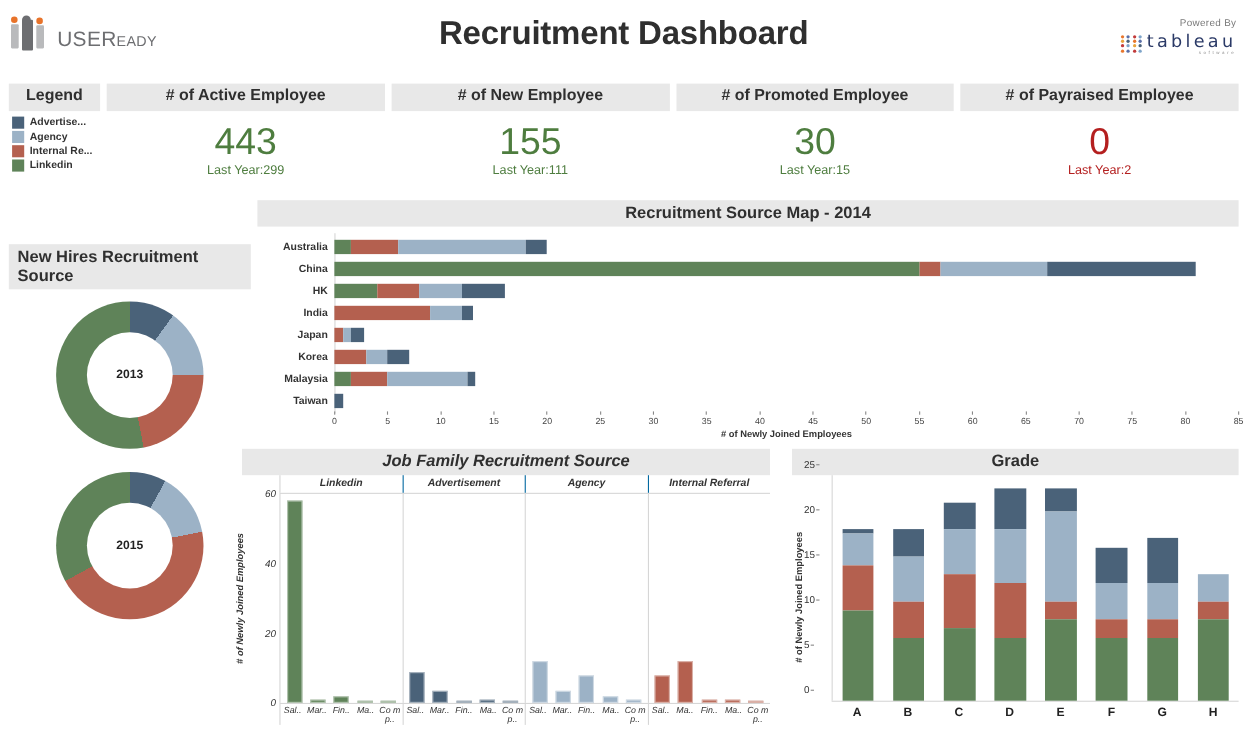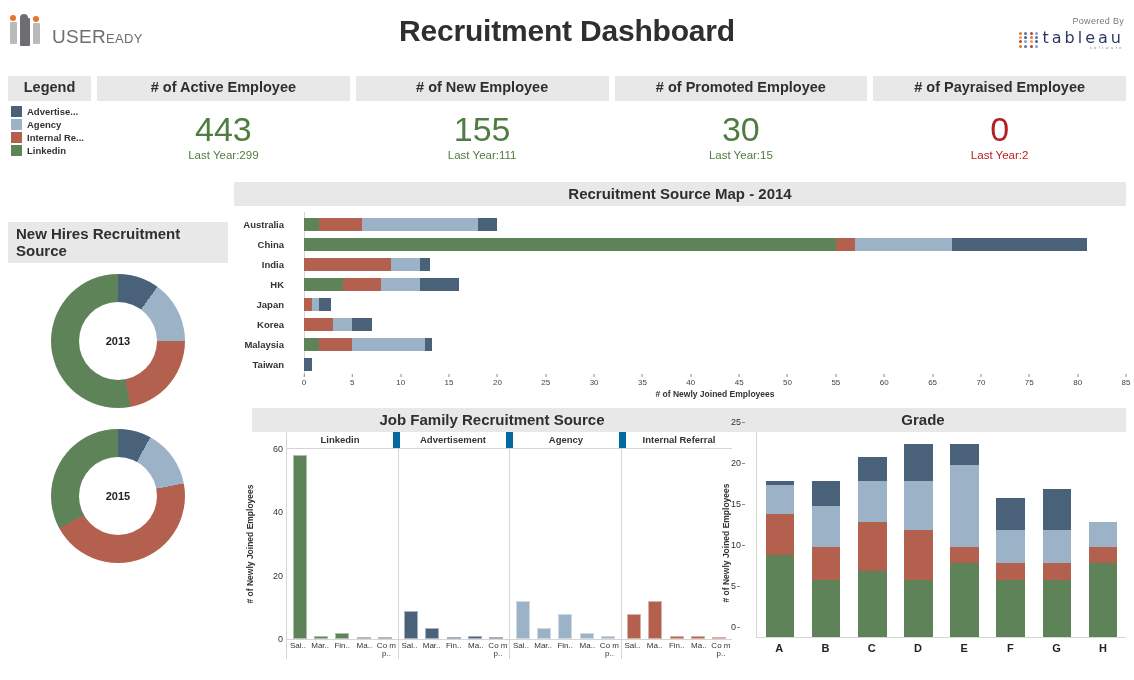--- a/index.html
+++ b/index.html
@@ -73,37 +73,37 @@
   .donut-year {
     position: absolute; left: 0; right: 0; top: 50%; transform: translateY(-50%);
     text-align: center; font-size: 11px; font-weight: bold; color: #222; z-index: 2;
   }
 
   
   .map-panel { position: absolute; left: 234px; top: 182px; width: 892px; }
   .map-body { position: relative; padding: 8px 0 0 0; height: 170px; }
   .map-row { display: flex; align-items: center; height: 20px; }
   .map-label {
-    width: 70px; flex: 0 0 70px; text-align: right; padding-right: 20px;
+    width: 70px; flex: 0 0 70px; text-align: right; padding-right: 6px;
     font-size: 9.5px; font-weight: bold; color: #333;
   }
   .map-track { position: relative; height: 13px; flex: 1 1 auto; display: flex; }
   .map-seg { height: 13px; }
   .map-axis { position: relative; height: 14px; margin-left: 70px; }
   .map-axis .tk { position: absolute; top: 0; transform: translateX(-50%); font-size: 8px; color: #444; }
   .map-axis .tk i { display: block; width: 1px; height: 3px; background: #888; margin: 0 auto 1px; }
   .map-xlabel { text-align: center; font-size: 8.5px; color: #333; margin-top: 1px; margin-left: 70px; font-weight: bold;}
   .vline { position: absolute; left: 70px; top: 6px; bottom: 0; width: 1px; background: #d6d6d6; }
 
   
-  .jf-panel { position: absolute; left: 252px; top: 408px; width: 480px; height: 272px; }
+  .jf-panel { position: absolute; left: 220px; top: 408px; width: 480px; height: 272px; font-style: italic; }
   .jf-sub { display: flex; border-bottom: 1px solid #d6d6d6; margin-left: 34px; }
   .jf-sub > div {
     flex: 1 1 0; text-align: center; font-size: 9.5px; font-weight: bold; color: #333;
-    padding: 2px 0 3px; border-left: 7px solid #0369a1;
+    padding: 2px 0 3px; border-left: 1px solid #0369a1;
   }
   .jf-sub > div:first-child { border-left: 1px solid #d6d6d6; }
   .jf-plot { position: relative; height: 190px; display: flex; margin-left: 34px; }
   .jf-yaxis {
     position: absolute; left: -34px; top: 0; bottom: 0; width: 34px;
   }
   .jf-ytitle {
     position: absolute; left: -2px; top: 50%;
     transform: translate(-50%, -50%) rotate(-90deg);
     white-space: nowrap; font-size: 8.5px; font-weight: bold; color: #333;
@@ -267,34 +267,34 @@
           <div class="map-row">
             <div class="map-label">China</div>
             <div class="map-track">
               <div class="map-seg" style="width: 64.7059%; background: rgb(95, 131, 89);"></div>
               <div class="map-seg" style="width: 2.35294%; background: rgb(180, 96, 79);"></div>
               <div class="map-seg" style="width: 11.7647%; background: rgb(156, 178, 198);"></div>
               <div class="map-seg" style="width: 16.4706%; background: rgb(74, 98, 121);"></div>
             </div>
           </div>
           <div class="map-row">
-            <div class="map-label">India</div>
-            <div class="map-track">
-              <div class="map-seg" style="width: 10.5882%; background: rgb(180, 96, 79);"></div>
-              <div class="map-seg" style="width: 3.52941%; background: rgb(156, 178, 198);"></div>
-              <div class="map-seg" style="width: 1.17647%; background: rgb(74, 98, 121);"></div>
-            </div>
-          </div>
-          <div class="map-row">
             <div class="map-label">HK</div>
             <div class="map-track">
               <div class="map-seg" style="width: 4.70588%; background: rgb(95, 131, 89);"></div>
               <div class="map-seg" style="width: 4.70588%; background: rgb(180, 96, 79);"></div>
               <div class="map-seg" style="width: 4.70588%; background: rgb(156, 178, 198);"></div>
               <div class="map-seg" style="width: 4.70588%; background: rgb(74, 98, 121);"></div>
+            </div>
+          </div>
+          <div class="map-row">
+            <div class="map-label">India</div>
+            <div class="map-track">
+              <div class="map-seg" style="width: 10.5882%; background: rgb(180, 96, 79);"></div>
+              <div class="map-seg" style="width: 3.52941%; background: rgb(156, 178, 198);"></div>
+              <div class="map-seg" style="width: 1.17647%; background: rgb(74, 98, 121);"></div>
             </div>
           </div>
           <div class="map-row">
             <div class="map-label">Japan</div>
             <div class="map-track">
               <div class="map-seg" style="width: 0.941176%; background: rgb(180, 96, 79);"></div>
               <div class="map-seg" style="width: 0.823529%; background: rgb(156, 178, 198);"></div>
               <div class="map-seg" style="width: 1.52941%; background: rgb(74, 98, 121);"></div>
             </div>
           </div>

